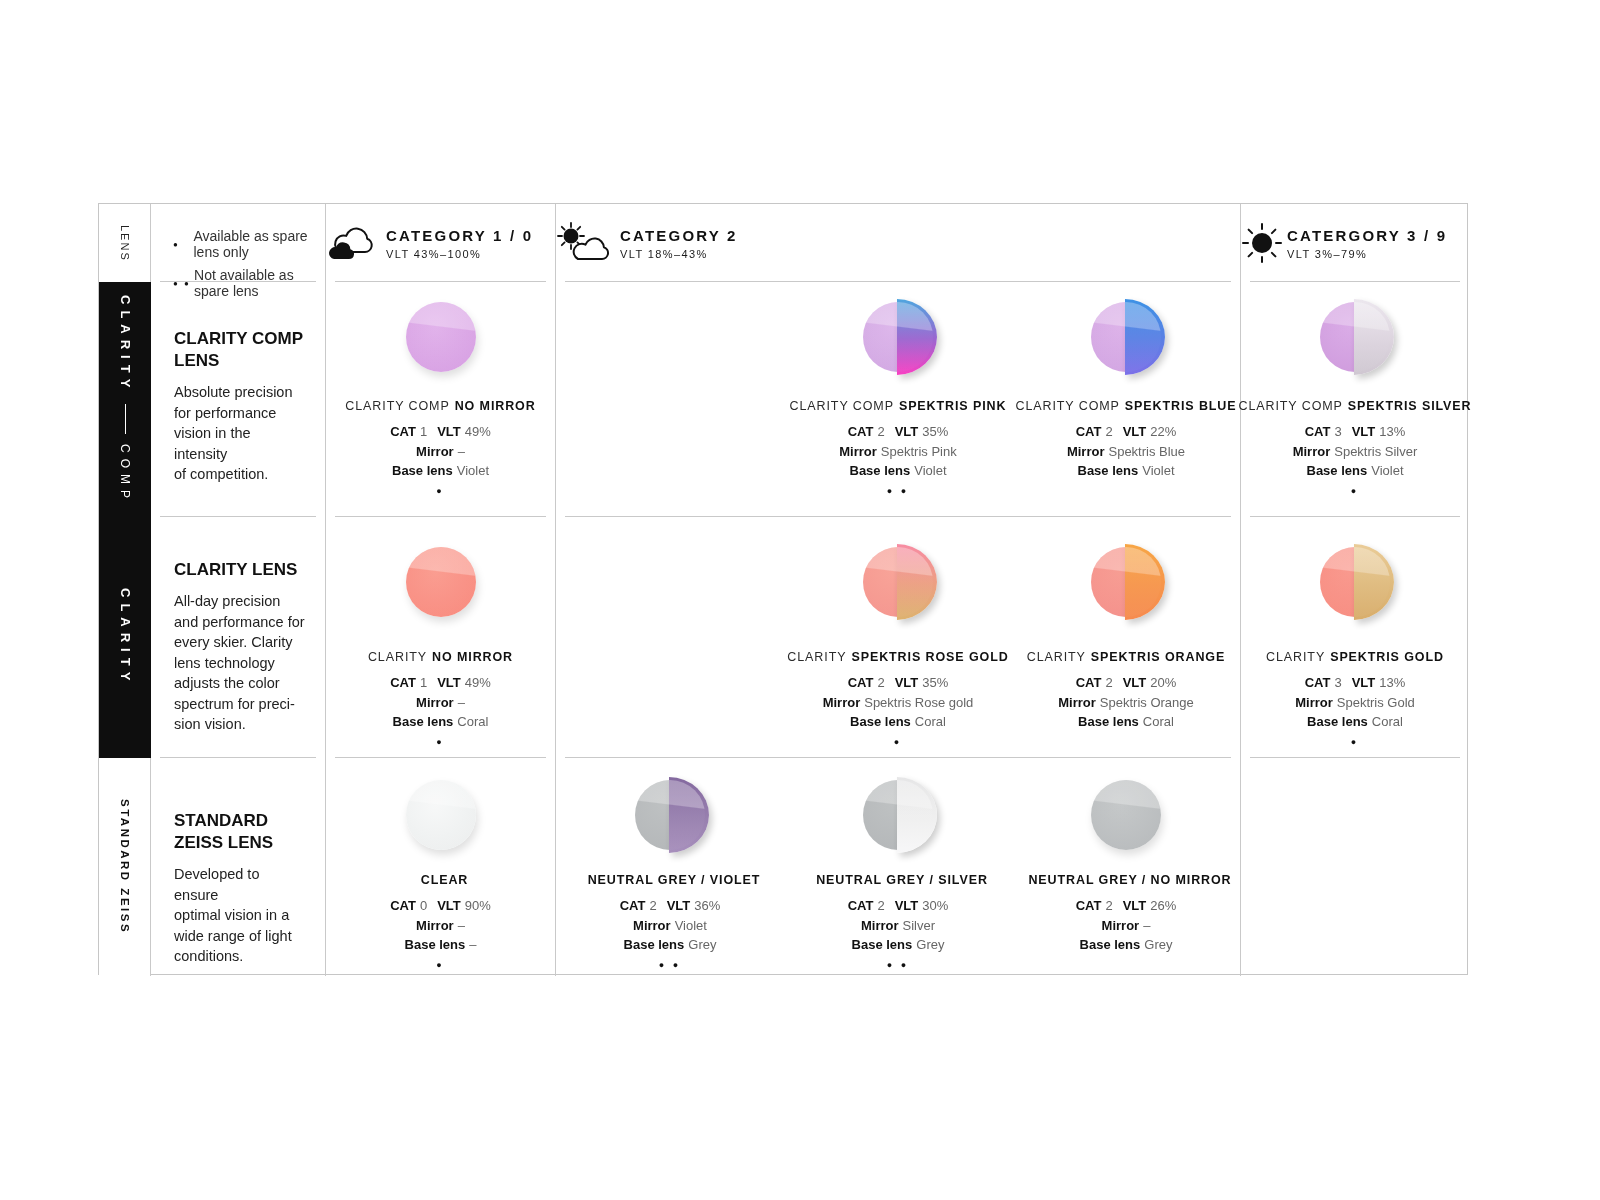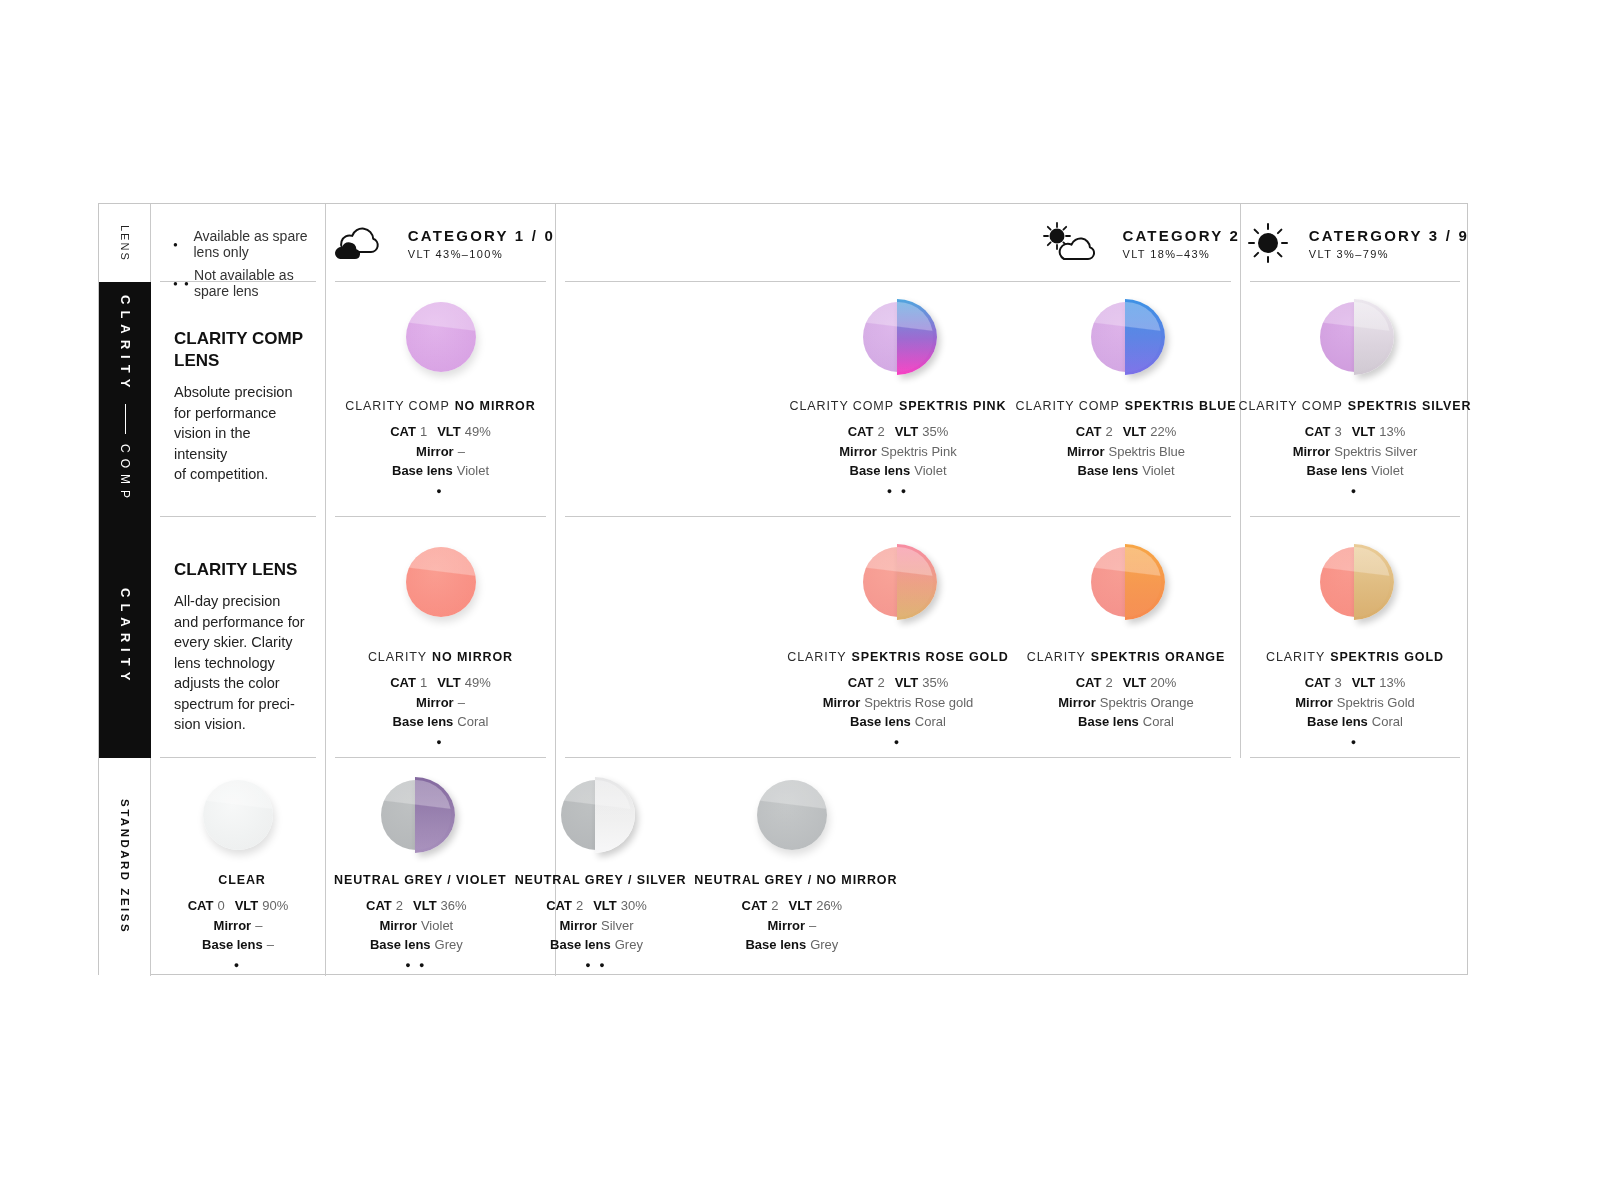--- a/index.html
+++ b/index.html
@@ -31,21 +31,21 @@
   .side-white { background:#fff; display:flex; align-items:center; justify-content:center; }
   .side-white .vtext { color:#111; font-size:11.5px; font-weight:700; letter-spacing:2.5px; }
 
   
   .legend { padding:24px 0 0 22px; }
   .lg-row { display:flex; align-items:center; margin-bottom:7px; }
   .lg-marker { width:27px; font-size:8px; letter-spacing:2px; color:#111; }
   .lg-label { font-size:14px; color:#333; }
 
   
-  .cat-head { display:flex; align-items:center; justify-content:flex-end; gap:20px; }
+  .cat-head { display:flex; align-items:center; justify-content:flex-start; gap:4px; }
   .cat-head svg { flex:0 0 auto; }
   .cat-title { font-size:15px; font-weight:700; letter-spacing:2.2px; color:#111; }
   .cat-vlt { font-size:11px; font-weight:500; letter-spacing:1.4px; color:#1a1a1a; margin-top:4px; }
 
   
   .desc { padding:46px 20px 0 23px; }
   .desc.r2 { padding-top:42px; }
   .desc.r3 { padding-top:52px; }
   .desc-title { font-size:17px; line-height:22px; font-weight:700; color:#111;
                 white-space:pre-line; margin-bottom:10px; }
@@ -272,20 +272,28 @@
       <div class="detail"><span class="lbl">CAT</span><span class="val">3</span><span class="gap"></span><span class="lbl">VLT</span><span class="val">13%</span></div>
       <div class="detail"><span class="lbl">Mirror</span><span class="val">Spektris Gold</span></div>
       <div class="detail"><span class="lbl">Base lens</span><span class="val">Coral</span></div>
       <div class="dots">●</div>
     </div>
   </div>
 
   <div class="cell vr side-white">
     <span class="vtext">STANDARD ZEISS</span>
   </div>
+  <div class="cell vr desc r3">
+    <div class="desc-title">STANDARD
+ZEISS LENS</div>
+    <div class="desc-body">Developed to ensure
+optimal vision in a
+wide range of light
+conditions.</div>
+  </div>
   <div class="cell vr slot r3s">
     <div class="card">
       <div class="swatch solid" style="--b1: #f7f8f8; --b2: #eaeded;"></div>
       <div class="card-name"><span class="reg"></span><span class="bold">CLEAR</span></div>
       <div class="detail"><span class="lbl">CAT</span><span class="val">0</span><span class="gap"></span><span class="lbl">VLT</span><span class="val">90%</span></div>
       <div class="detail"><span class="lbl">Mirror</span><span class="val">–</span></div>
       <div class="detail"><span class="lbl">Base lens</span><span class="val">–</span></div>
       <div class="dots">●</div>
     </div>
   </div>

